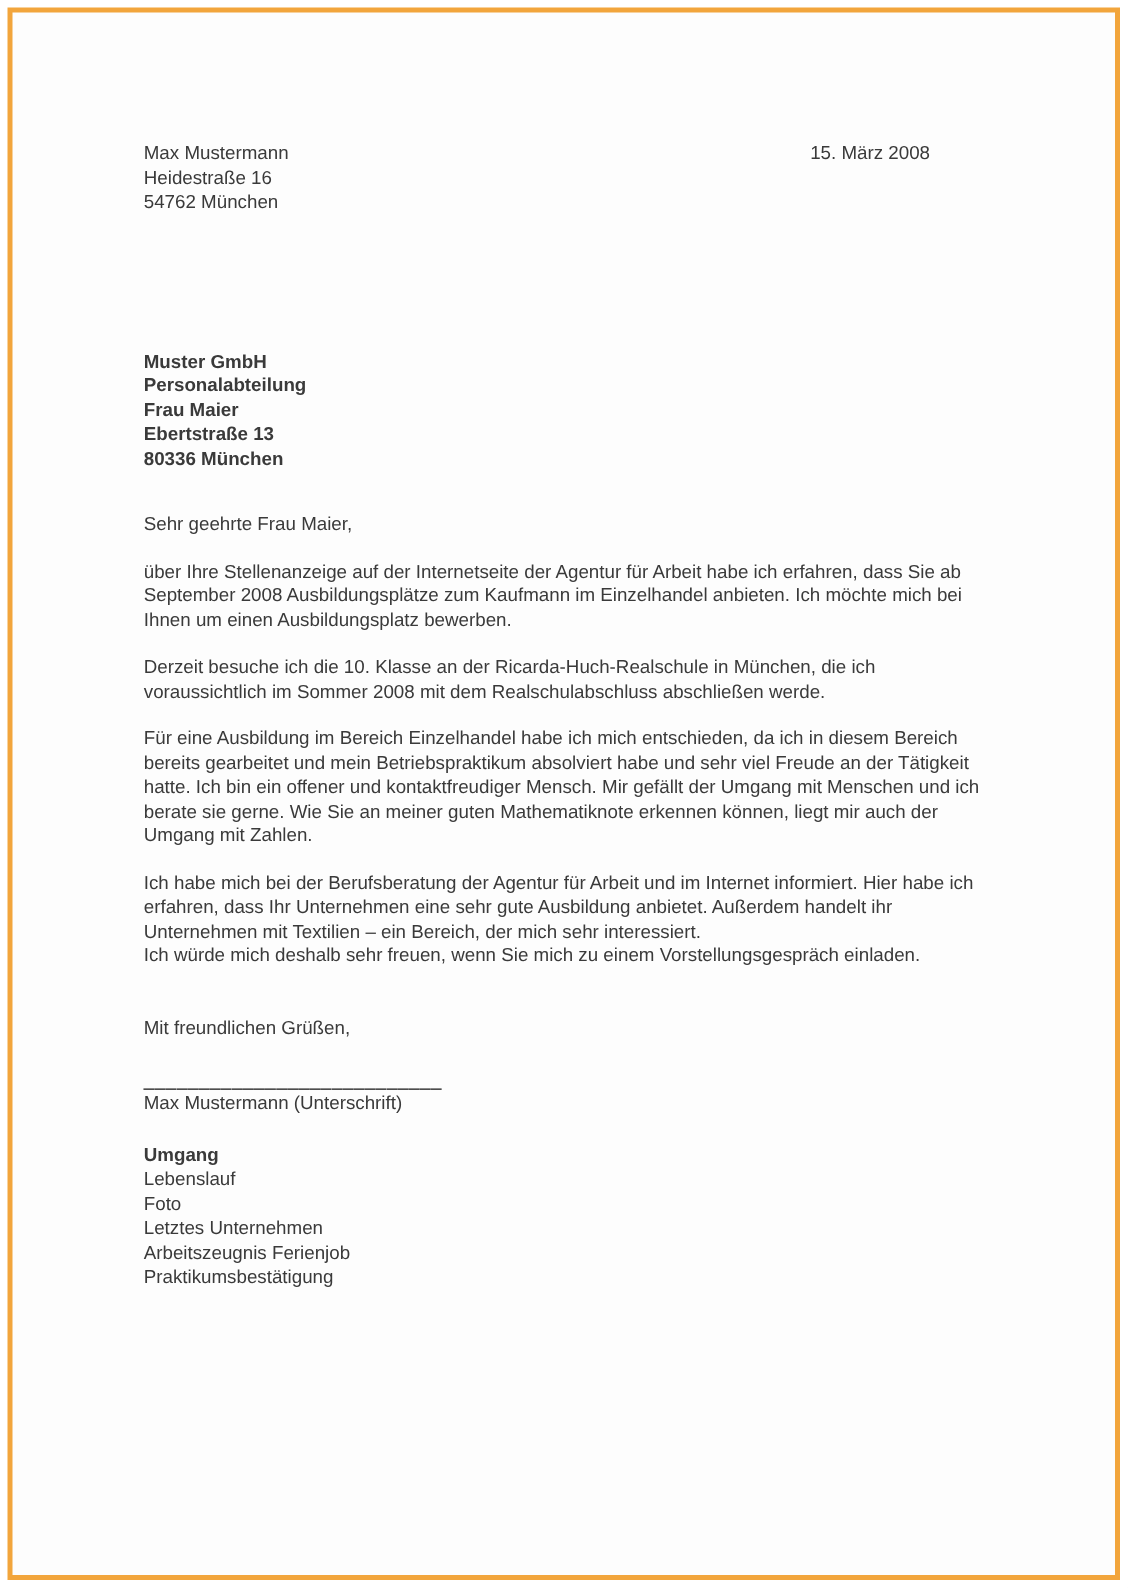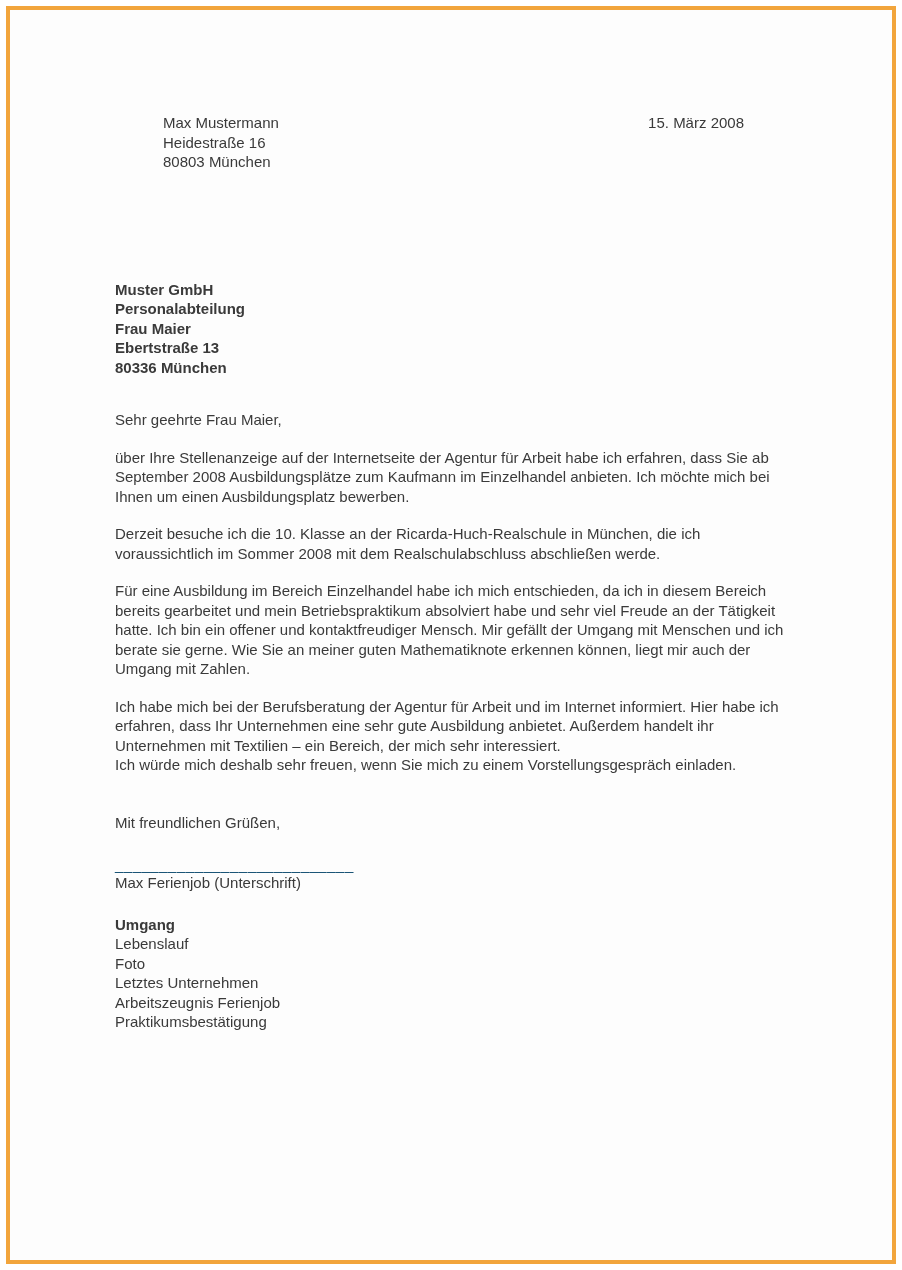--- a/index.html
+++ b/index.html
@@ -29,21 +29,20 @@
     width: 902px;
     box-sizing: border-box;
     padding: 113px 112px 0 115px;
     font-size: 15px;
     line-height: 19.5px;
   }
   .header-row {
     display: flex;
     justify-content: space-between;
     align-items: flex-start;
-    margin-left: 48px;
   }
   .date {
     margin-right: 46px;
     white-space: nowrap;
   }
   .sender div, .recipient div {
     white-space: nowrap;
   }
   .recipient {
     margin-top: 108px;
@@ -59,21 +58,21 @@
   .para {
     margin-top: 18px;
   }
   .closing {
     margin-top: 38px;
   }
   .signature-block {
     margin-top: 26px;
   }
   .signature-line {
-    color: #0c4a6e;
+    color: #000000;
     letter-spacing: 0.5px;
     line-height: 14px;
     display: block;
   }
   .signature-name {
     display: block;
     margin-top: 1px;
   }
   .enclosures {
     margin-top: 22px;
@@ -86,21 +85,21 @@
 <body>
 
 <div class="page-frame"></div>
 
 <div class="letter">
 
   <div class="header-row">
     <div class="sender">
       <div>Max Mustermann</div>
       <div>Heidestraße 16</div>
-      <div>80803 München</div>
+      <div>54762 München</div>
     </div>
     <div class="date">15. März 2008</div>
   </div>
 
   <div class="recipient">
     <div>Muster GmbH</div>
     <div>Personalabteilung</div>
     <div>Frau Maier</div>
     <div>Ebertstraße 13</div>
     <div>80336 München</div>
@@ -114,21 +113,21 @@
   <p class="para">Derzeit besuche ich die 10. Klasse an der Ricarda-Huch-Realschule in München, die ich voraussichtlich im Sommer 2008 mit dem Realschulabschluss abschließen werde.</p>
 
   <p class="para">Für eine Ausbildung im Bereich Einzelhandel habe ich mich entschieden, da ich in diesem Bereich bereits gearbeitet und mein Betriebspraktikum absolviert habe und sehr viel Freude an der Tätigkeit hatte. Ich bin ein offener und kontaktfreudiger Mensch. Mir gefällt der Umgang mit Menschen und ich berate sie gerne. Wie Sie an meiner guten Mathematiknote erkennen können, liegt mir auch der Umgang mit Zahlen.</p>
 
   <p class="para"><span>Ich habe mich bei der Berufsberatung der Agentur für Arbeit und im Internet informiert. Hier habe ich erfahren, dass Ihr Unternehmen eine sehr gute Ausbildung anbietet. Außerdem handelt ihr Unternehmen mit Textilien – ein Bereich, der mich sehr interessiert.</span><br><span>Ich würde mich deshalb sehr freuen, wenn Sie mich zu einem Vorstellungsgespräch einladen.</span></p>
 
   <div class="closing">Mit freundlichen Grüßen,</div>
 
   <div class="signature-block">
     <span class="signature-line">___________________________</span>
-    <span class="signature-name">Max Ferienjob (Unterschrift)</span>
+    <span class="signature-name">Max Mustermann (Unterschrift)</span>
   </div>
 
   <div class="enclosures">
     <div class="enclosures-title">Umgang</div>
     <div>Lebenslauf</div>
     <div>Foto</div>
     <div>Letztes Unternehmen</div>
     <div>Arbeitszeugnis Ferienjob</div>
     <div>Praktikumsbestätigung</div>
   </div>

